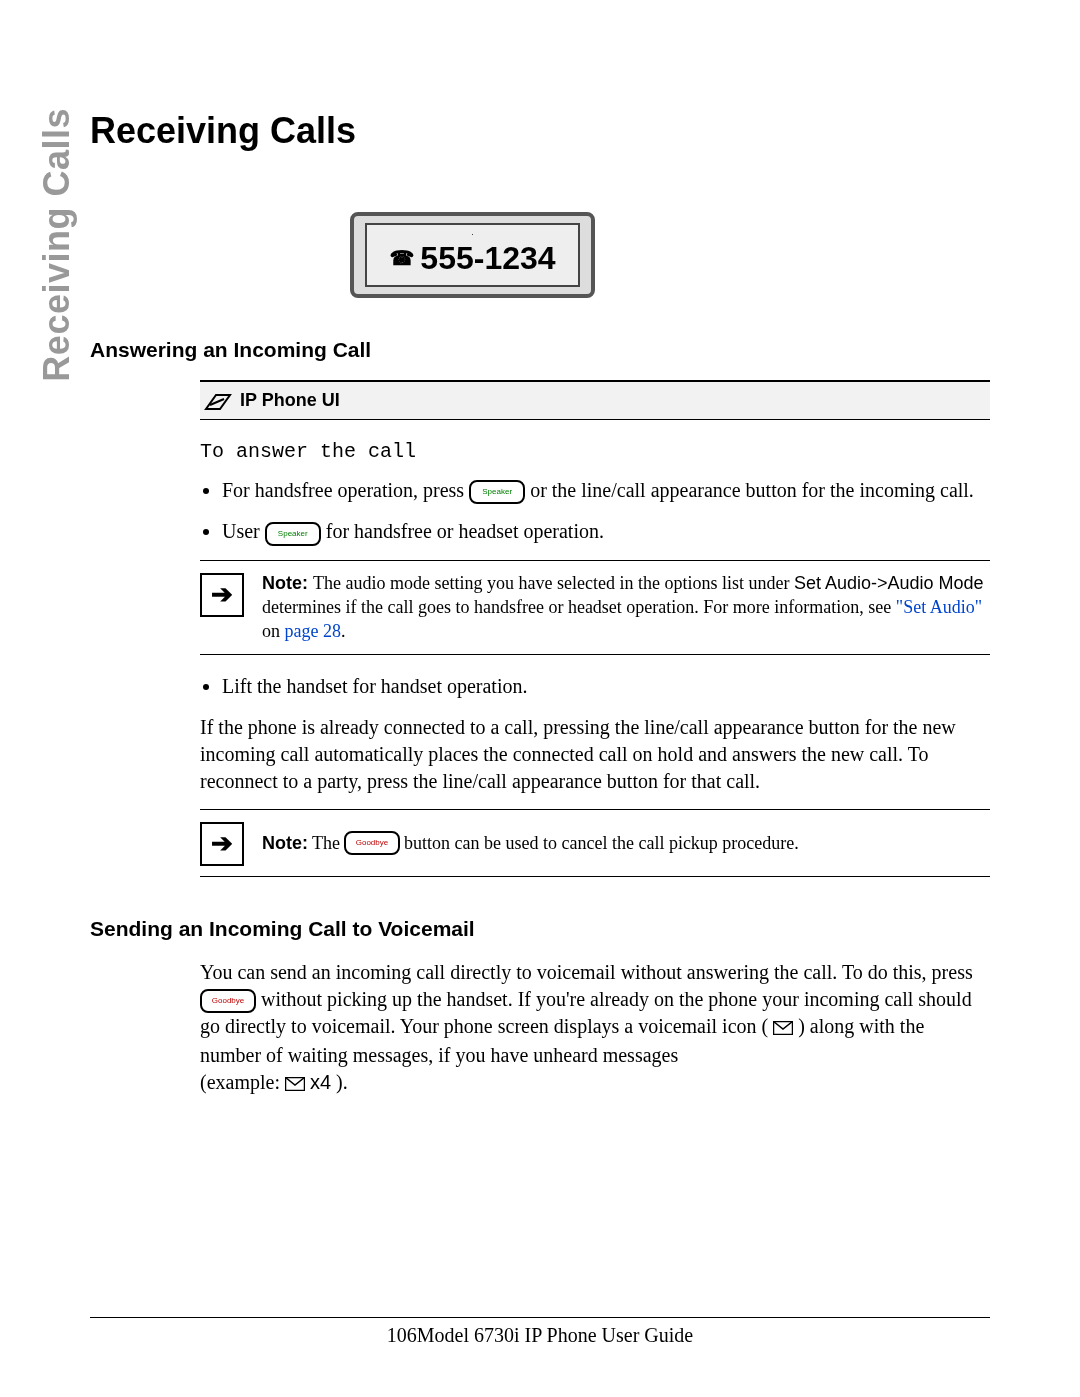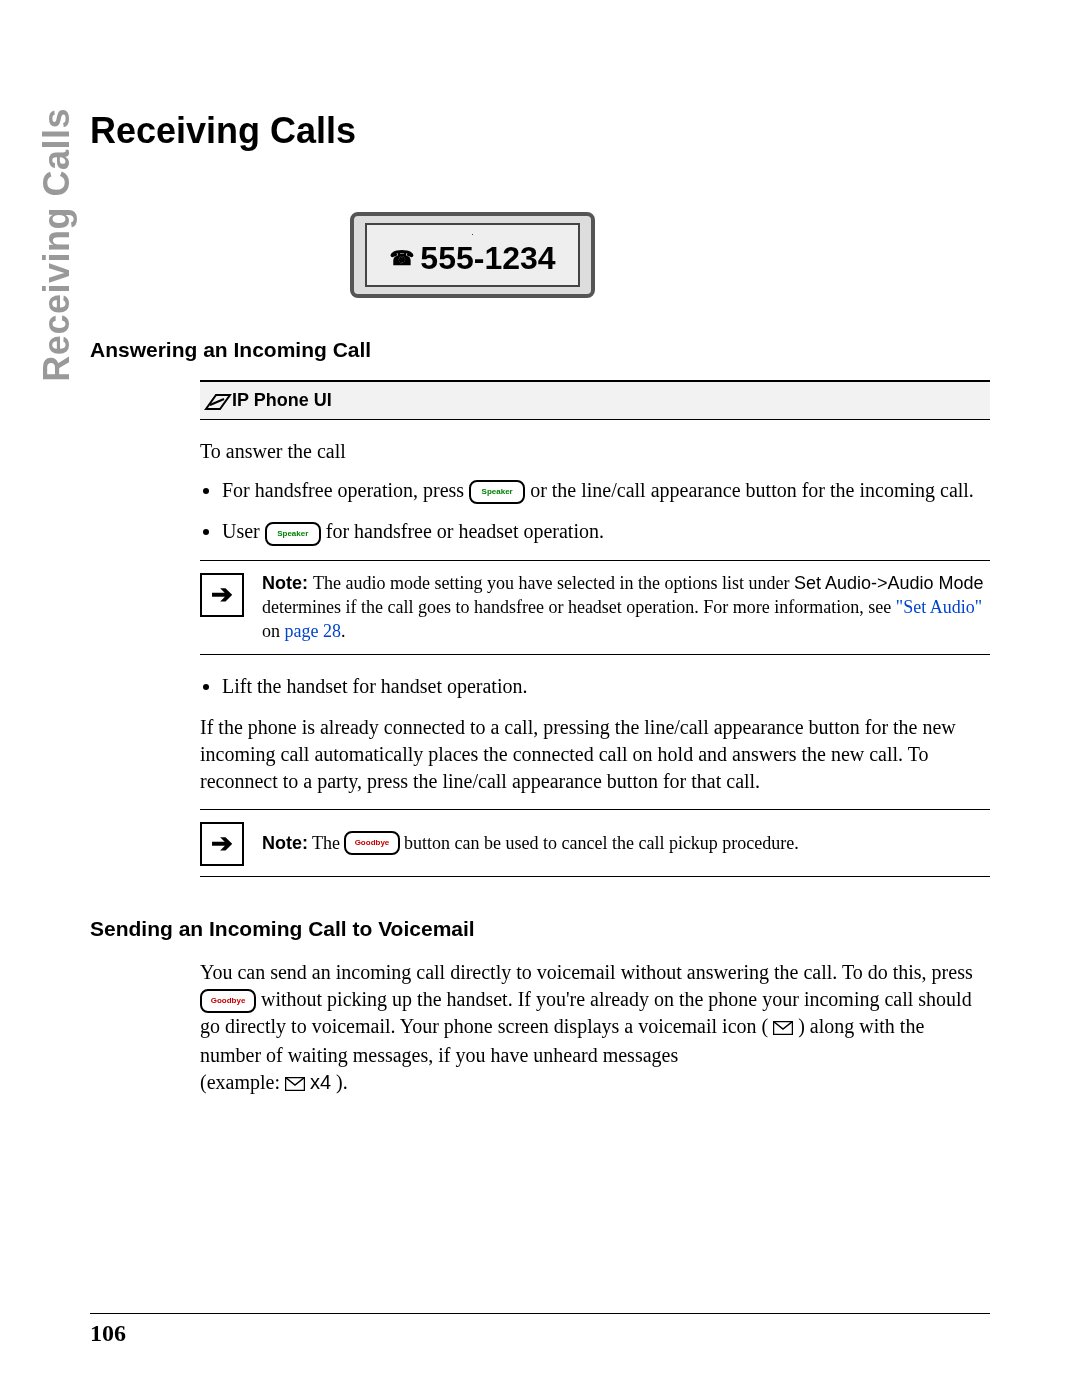--- a/index.html
+++ b/index.html
@@ -78,35 +78,35 @@
   }
   .screen-inner .phone-icon { font-size: 20px; }
   .screen-inner .tiny { position:absolute; top:14px; left:50%; transform:translateX(-50%); font-size:8px; font-weight:normal; }
 
   .uiheader {
     margin: 10px 0 20px 0;
     border-top: 2px solid #000;
     border-bottom: 1px solid #000;
     display: flex;
     align-items: center;
-    gap: 0;
+    gap: 8px;
     padding: 8px 4px;
     background: #f2f2f2;
   }
   .uiheader-icon {
     width: 28px; height: 20px;
     display:inline-block;
   }
   .uiheader-label {
     font-family: Arial, Helvetica, sans-serif;
     font-weight: bold;
     font-size: 18px;
   }
   .lead {
-    font-family: Liberation Serif, serif;
+    font-family: Liberation Mono, monospace;
     font-size: 20px;
     margin: 10px 0 14px 0;
   }
   ul.bullets { margin: 0 0 14px 22px; padding:0; }
   ul.bullets > li {
     font-size: 20px;
     line-height: 1.35;
     margin: 0 0 14px 0;
     list-style: disc;
   }
@@ -114,21 +114,21 @@
     display: inline-flex;
     align-items: center;
     justify-content: center;
     border: 2px solid #000;
     border-radius: 8px;
     padding: 0 6px;
     height: 20px;
     min-width: 40px;
     font-family: Arial, Helvetica, sans-serif;
     font-size: 8px;
-    font-weight: bold;
+    font-weight: normal;
     vertical-align: middle;
     line-height: 1;
   }
   .key.speaker { color: #008000; border-color:#000; }
   .key.goodbye { color: #c00000; border-color:#000; }
   .notebox {
     border-top: 1px solid #000;
     border-bottom: 1px solid #000;
     padding: 10px 0;
     display: flex;
@@ -151,21 +151,21 @@
   .env-icon {
     display:inline-block;
     vertical-align: middle;
   }
   .footer {
     position: absolute;
     left: 90px; right: 90px;
     bottom: 50px;
   }
   .footer-line { border-top: 1px solid #000; margin-bottom:6px; }
-  .footer-row { display:flex; justify-content: flex-start; font-size:24px;font-weight:bold; }
+  .footer-row { display:flex; justify-content: center; font-size:20px; }
   .sans { font-family: Arial, Helvetica, sans-serif; }
 </style>
 </head>
 <body>
 
 <div class="page">
 
   <div class="side-title">Receiving Calls</div>
 
   <h1 class="chapter">Receiving Calls</h1>
@@ -253,16 +253,17 @@
           </svg></span>
       <span class="sans"> x4</span>
       <span> ).</span>
     </p>
   </div>
 
   <div class="footer">
     <div class="footer-line"></div>
     <div class="footer-row">
       <span>106</span>
+      <span>Model 6730i IP Phone User Guide</span>
     </div>
   </div>
 
 </div>
 
 </body></html>

